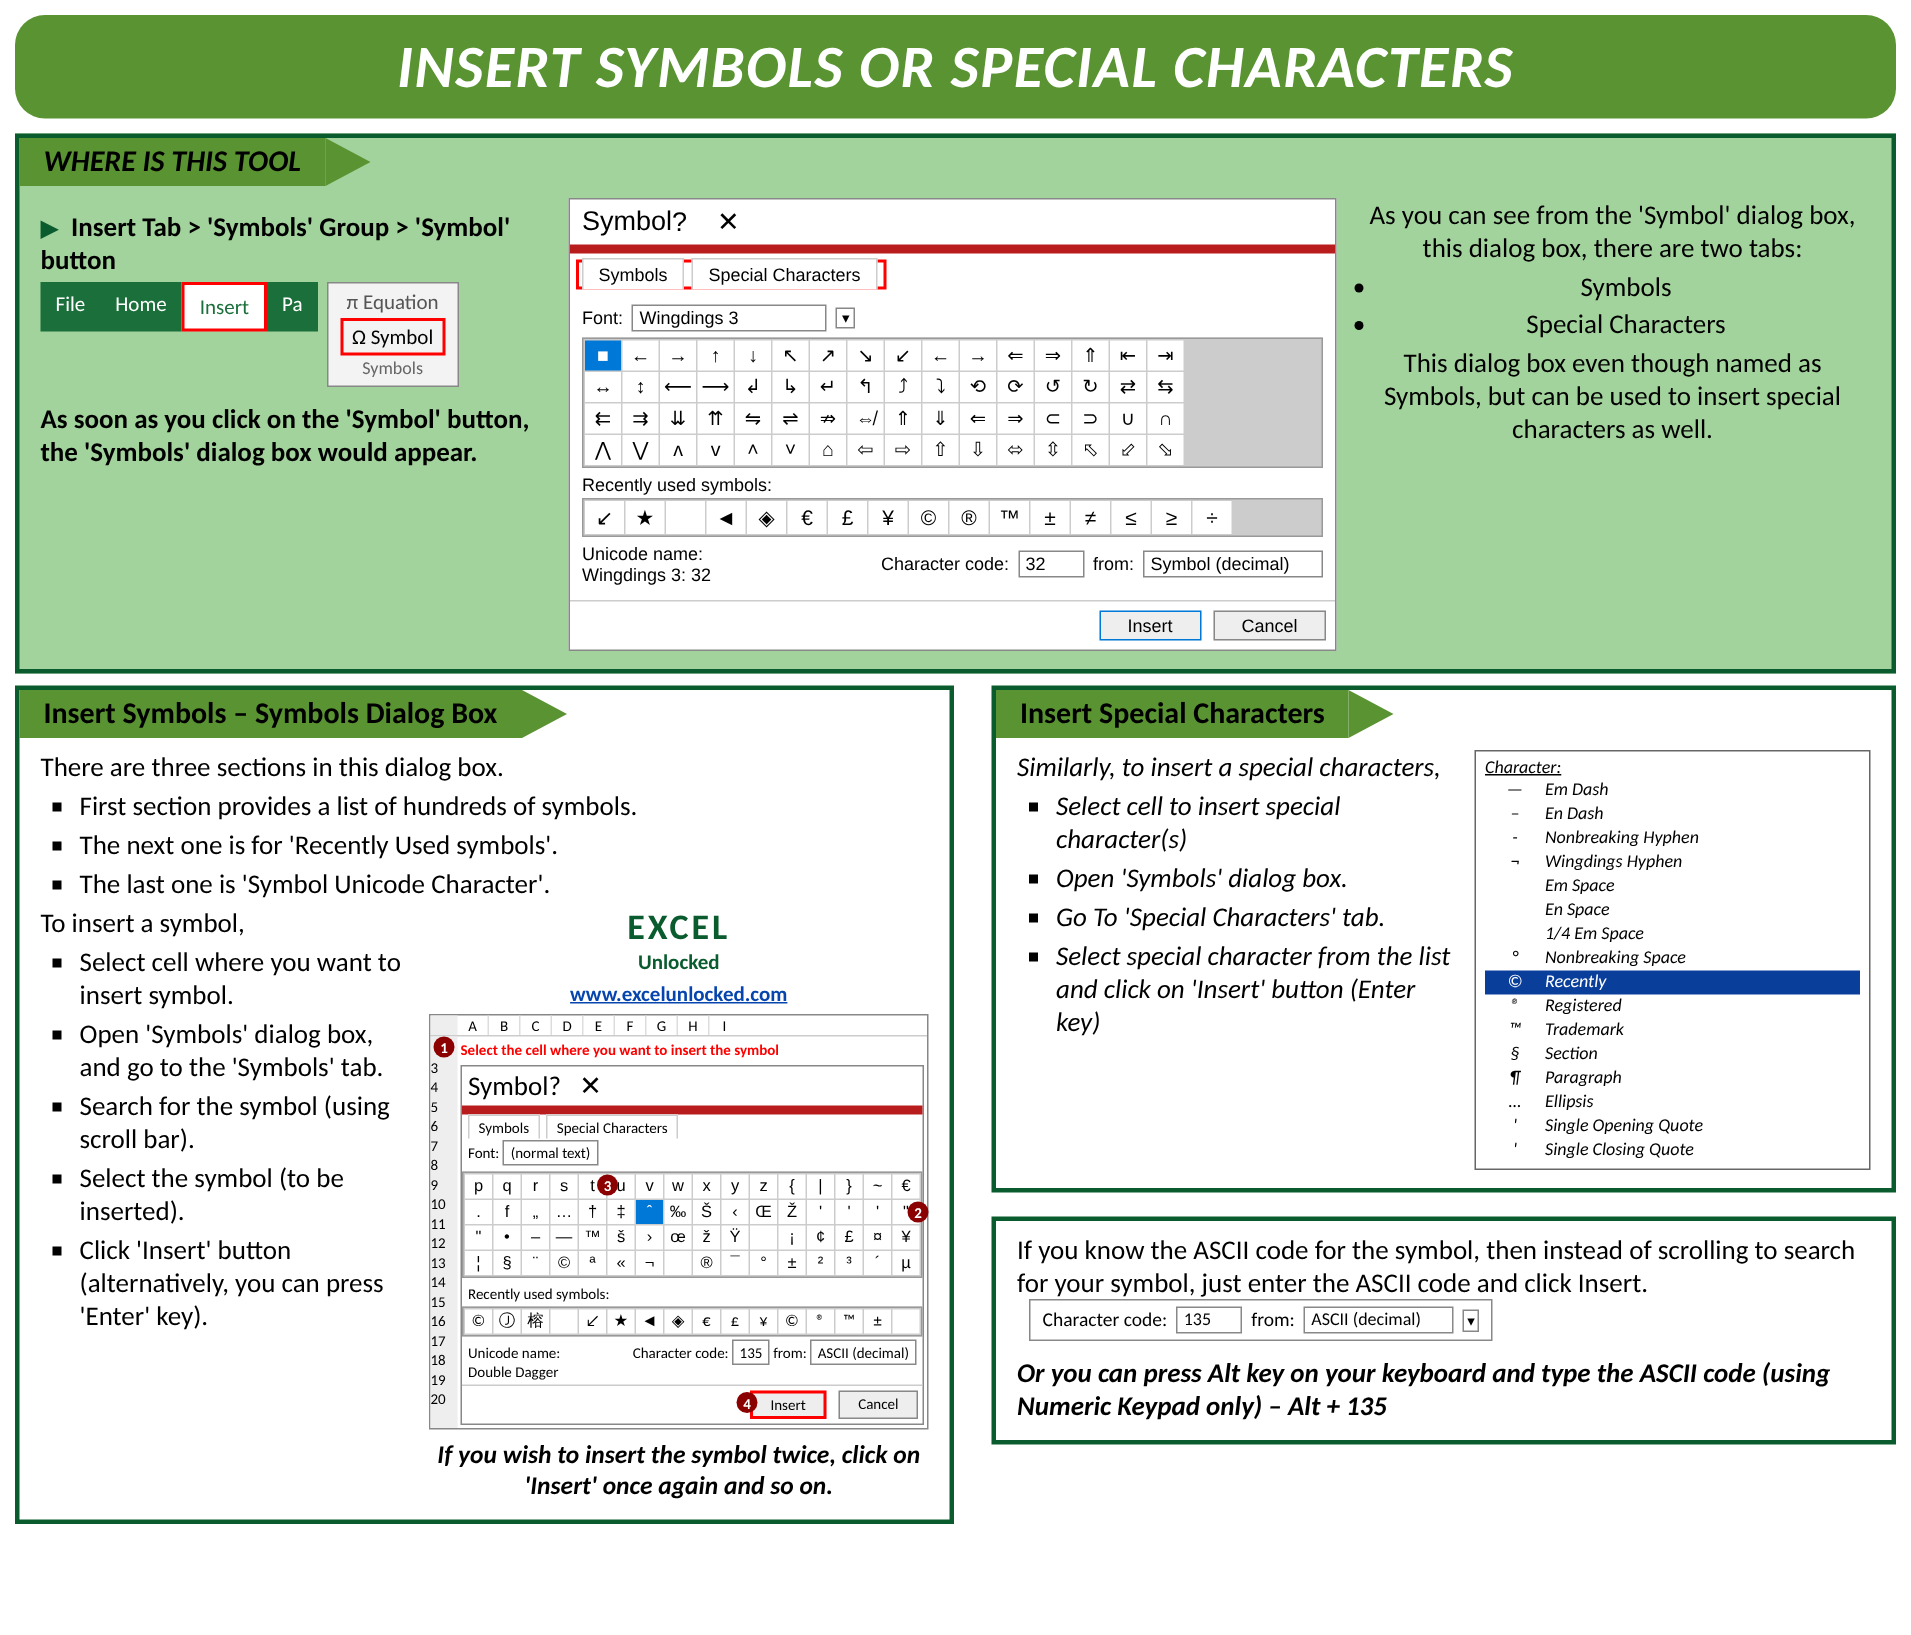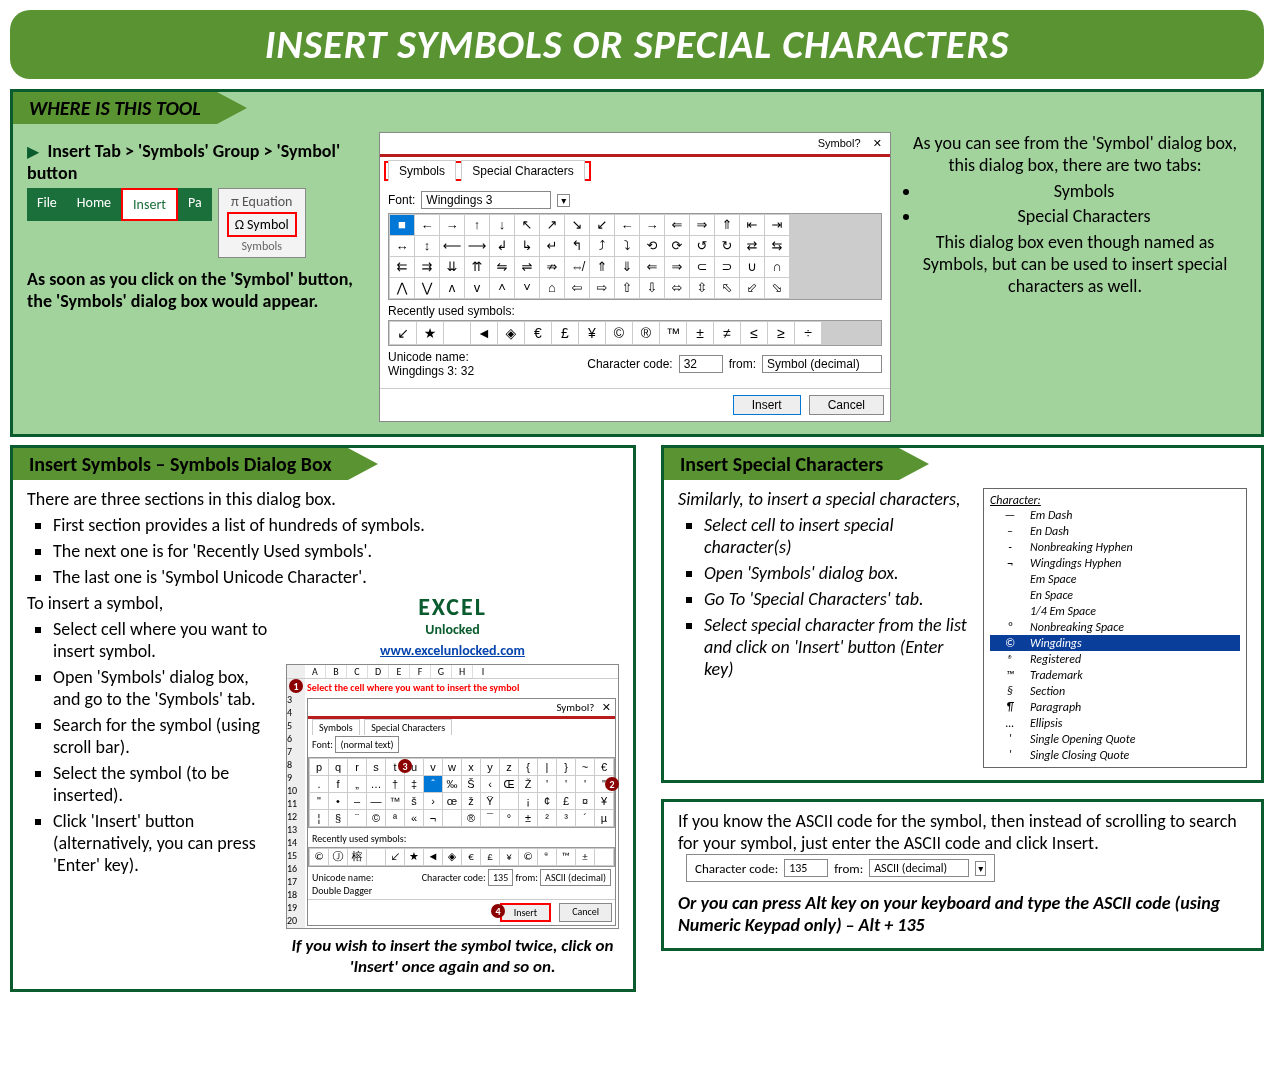--- a/index.html
+++ b/index.html
@@ -62,24 +62,24 @@
   }
   .row { display: flex; gap: 25px; }
   .dialog {
     background: #fff;
     border: 1px solid #888;
     font-size: 12px;
     font-family: "Segoe UI", Tahoma, sans-serif;
   }
   .dialog-titlebar {
     display: flex;
-    justify-content: flex-end;
+    justify-content: flex-start;
     padding: 4px 8px;
-    border-bottom: 3px solid #b91c1c;
-    font-size: 11px;
+    border-bottom: 6px solid #b91c1c;
+    font-size: 18px;
   }
   .tab { padding: 3px 10px; border:1px solid #ccc; border-bottom:none; background:#fff; font-size:12px; margin-right:2px;}
   .tab-highlight { border: 2px solid red; padding: 1px 2px; margin:2px; }
   .dialog-content { padding: 6px 8px; }
   .grid {
     display: grid;
     grid-template-columns: repeat(16, 24px);
     gap: 1px;
     border:1px solid #999;
     padding:1px;
@@ -548,21 +548,21 @@
               <div class="char-list-row">
                 <span class="sym"></span>
                 <span>1/4 Em Space</span>
               </div>
               <div class="char-list-row">
                 <span class="sym">°</span>
                 <span>Nonbreaking Space</span>
               </div>
               <div class="char-list-row sel">
                 <span class="sym">©</span>
-                <span>Wingdings</span>
+                <span>Recently</span>
               </div>
               <div class="char-list-row">
                 <span class="sym">®</span>
                 <span>Registered</span>
               </div>
               <div class="char-list-row">
                 <span class="sym">™</span>
                 <span>Trademark</span>
               </div>
               <div class="char-list-row">

